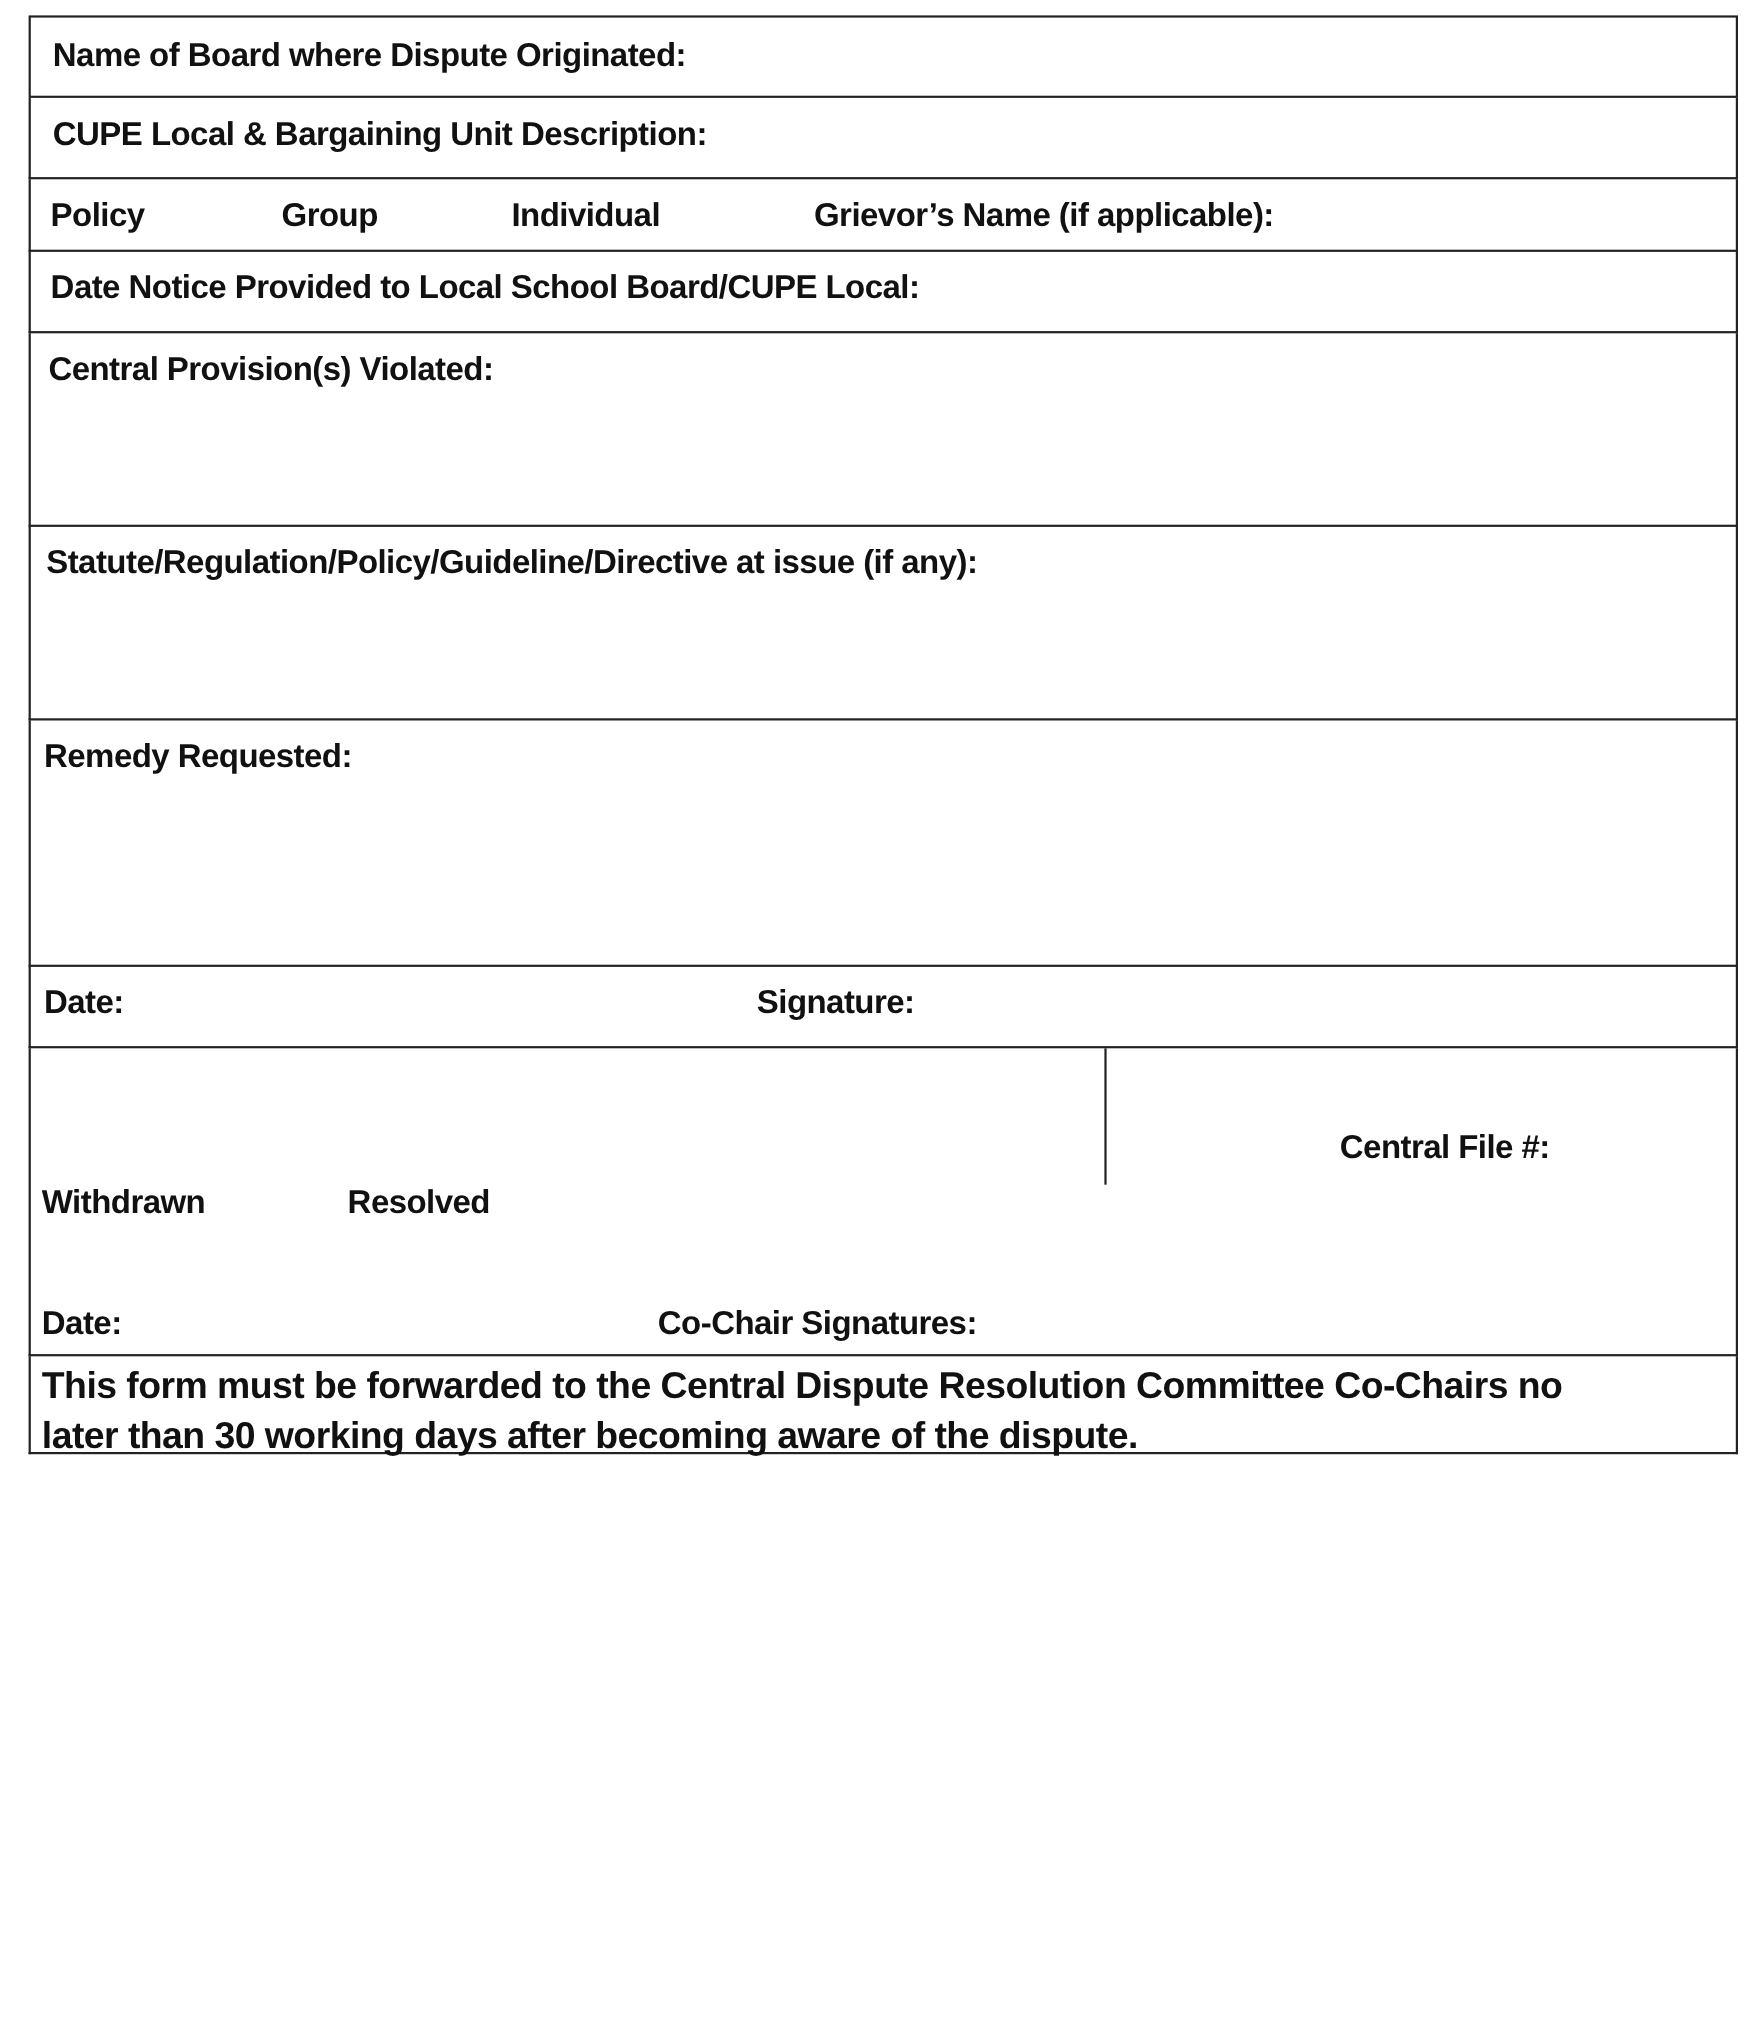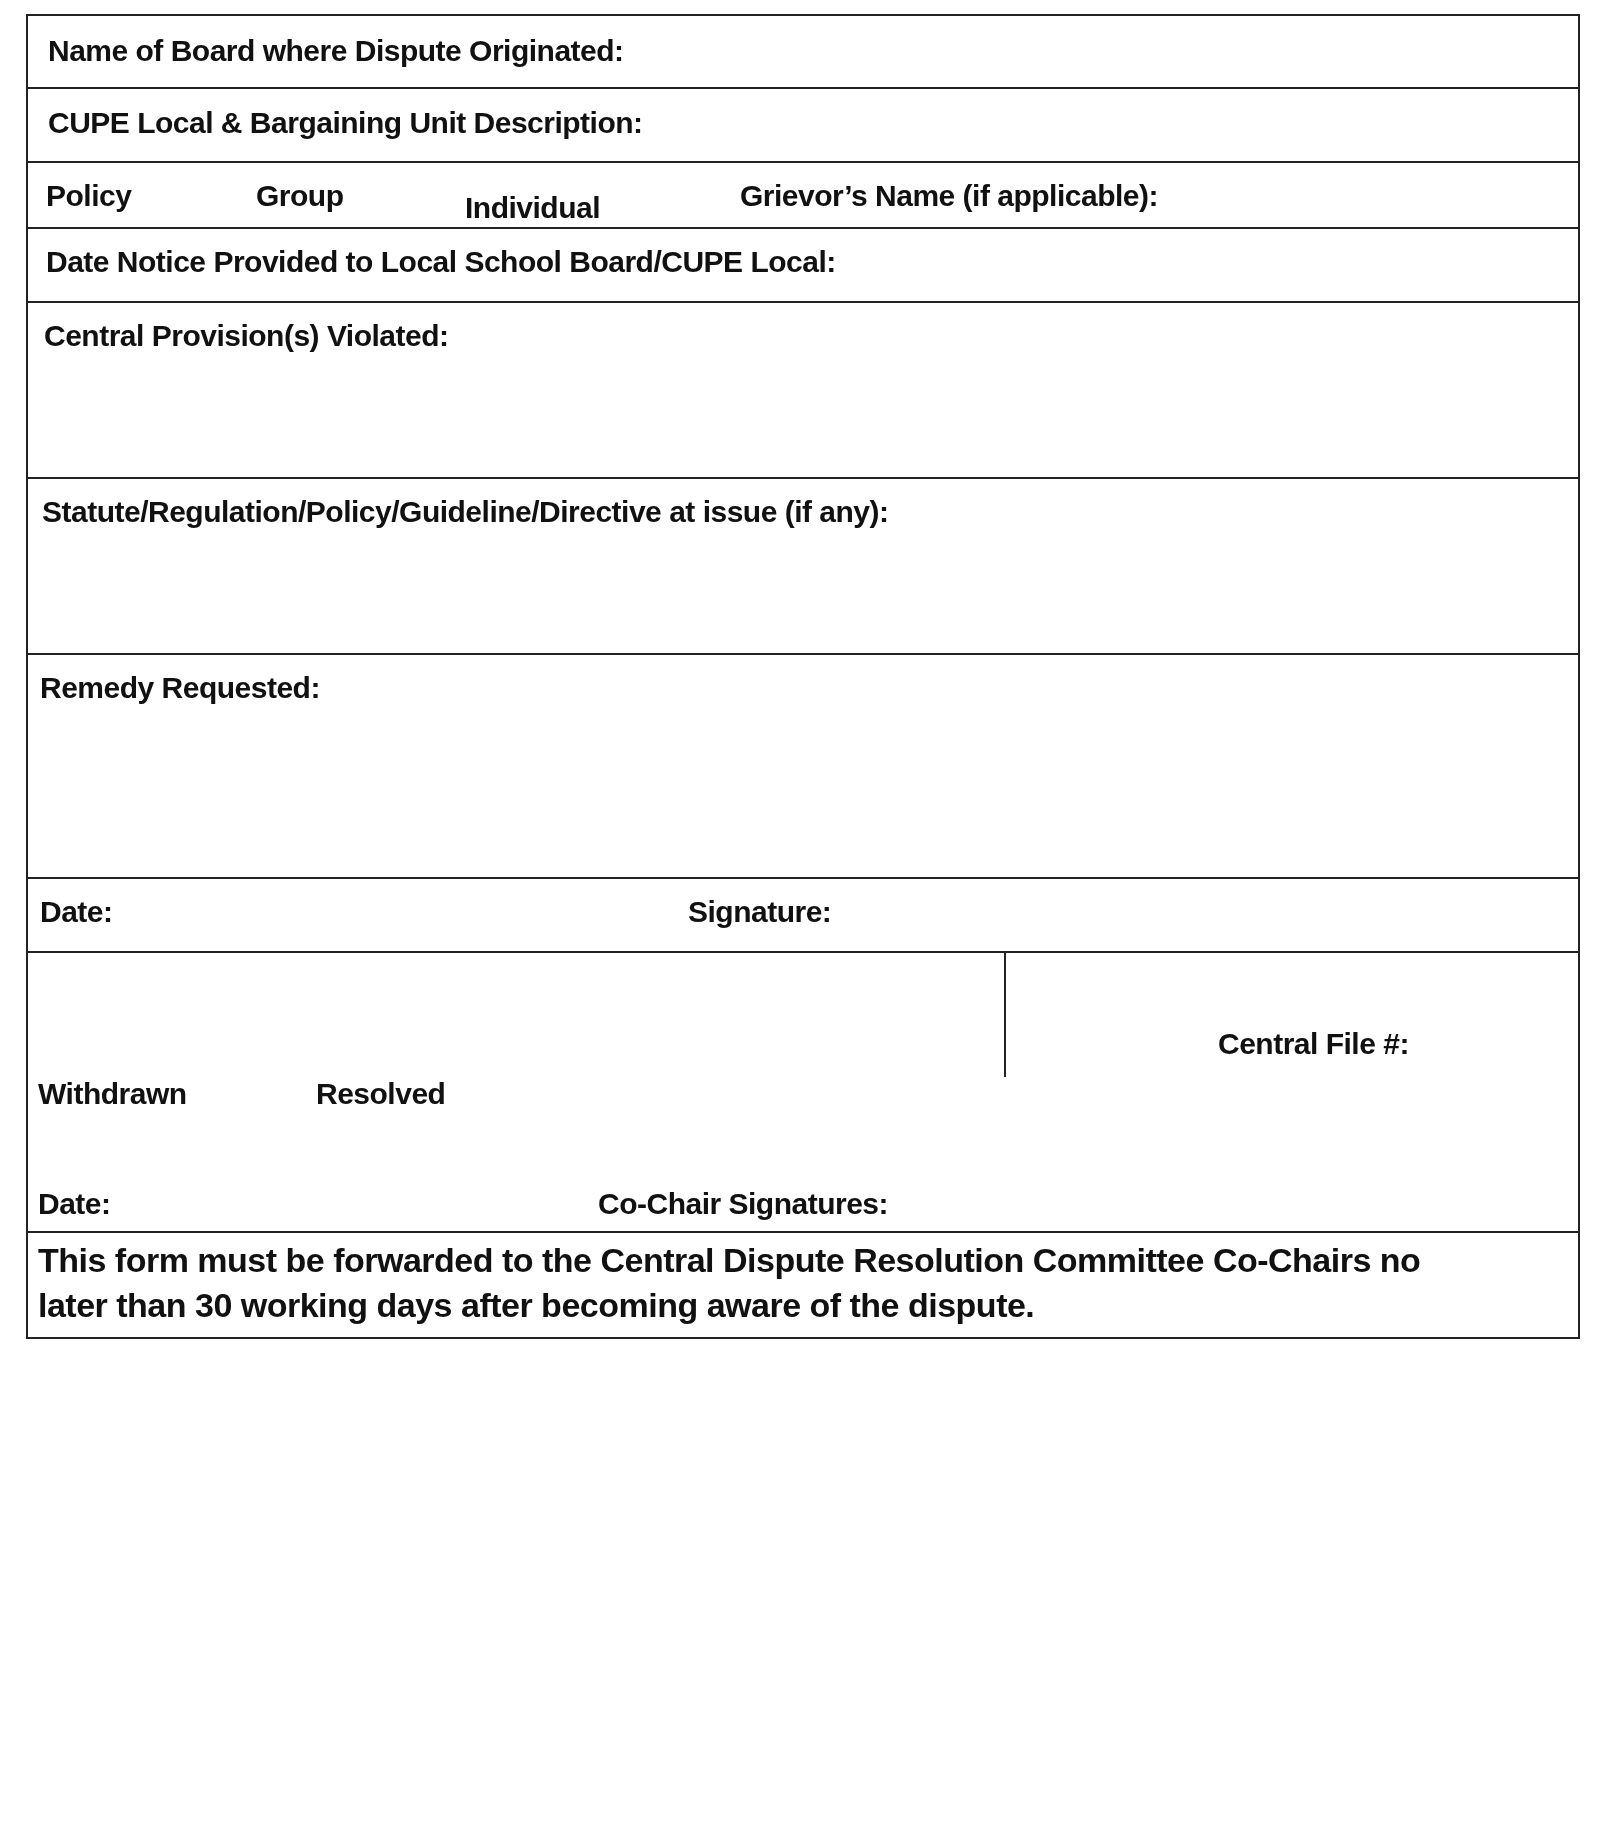--- a/index.html
+++ b/index.html
@@ -18,21 +18,21 @@
 <div class="form">
   <div class="row first" style="height:75px">
     <span class="lbl" style="left:20px;top:18px">Name of Board where Dispute Originated:</span>
   </div>
   <div class="row" style="height:74px">
     <span class="lbl" style="left:20px;top:17px">CUPE Local &amp; Bargaining Unit Description:</span>
   </div>
   <div class="row" style="height:66px">
     <span class="lbl" style="left:18px;top:16px">Policy</span>
     <span class="lbl" style="left:228px;top:16px">Group</span>
-    <span class="lbl" style="left:437px;top:28px">Individual</span>
+    <span class="lbl" style="left:437px;top:16px">Individual</span>
     <span class="lbl" style="left:712px;top:16px">Grievor’s Name (if applicable):</span>
   </div>
   <div class="row" style="height:74px">
     <span class="lbl" style="left:18px;top:16px">Date Notice Provided to Local School Board/CUPE Local:</span>
   </div>
   <div class="row" style="height:176px">
     <span class="lbl" style="left:16px;top:16px">Central Provision(s) Violated:</span>
   </div>
   <div class="row" style="height:176px">
     <span class="lbl" style="left:14px;top:16px">Statute/Regulation/Policy/Guideline/Directive at issue (if any):</span>
@@ -45,17 +45,17 @@
     <span class="lbl" style="left:660px;top:16px">Signature:</span>
   </div>
   <div class="row" style="height:280px">
     <div class="vline" style="left:976px;top:0;height:124px"></div>
     <span class="lbl" style="left:1190px;top:74px">Central File #:</span>
     <span class="lbl" style="left:10px;top:124px">Withdrawn</span>
     <span class="lbl" style="left:288px;top:124px">Resolved</span>
     <span class="lbl" style="left:10px;top:234px">Date:</span>
     <span class="lbl" style="left:570px;top:234px">Co-Chair Signatures:</span>
   </div>
-  <div class="row" style="height:106px;padding:8px 10px">
+  <div class="row" style="height:89px;padding:8px 10px">
     <div class="line">This form must be forwarded to the Central Dispute Resolution Committee Co-Chairs no</div>
     <div class="line" style="margin-top:6px">later than 30 working days after becoming aware of the dispute.</div>
   </div>
 </div>
 
 </body></html>

